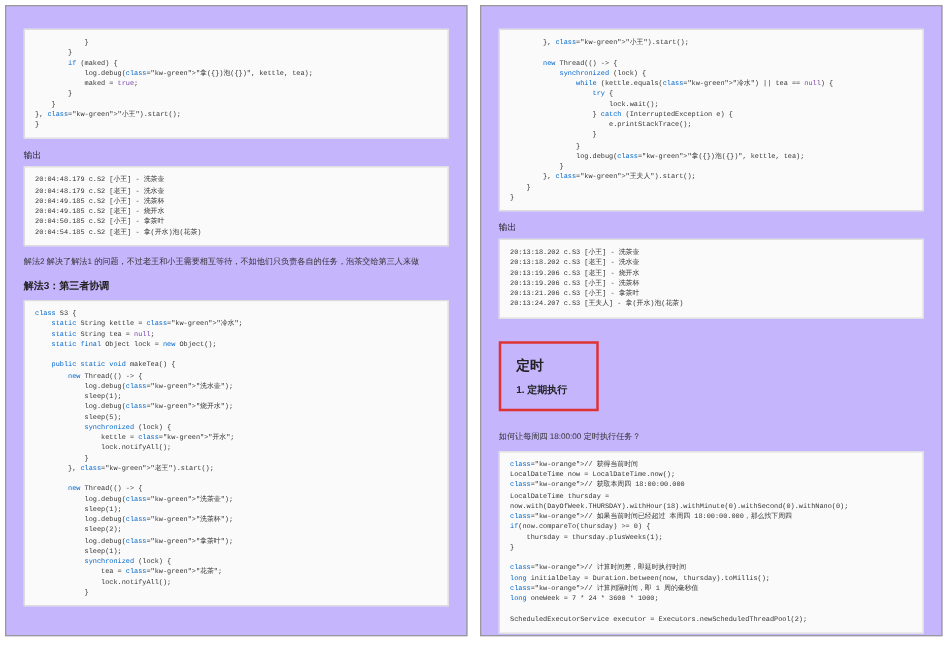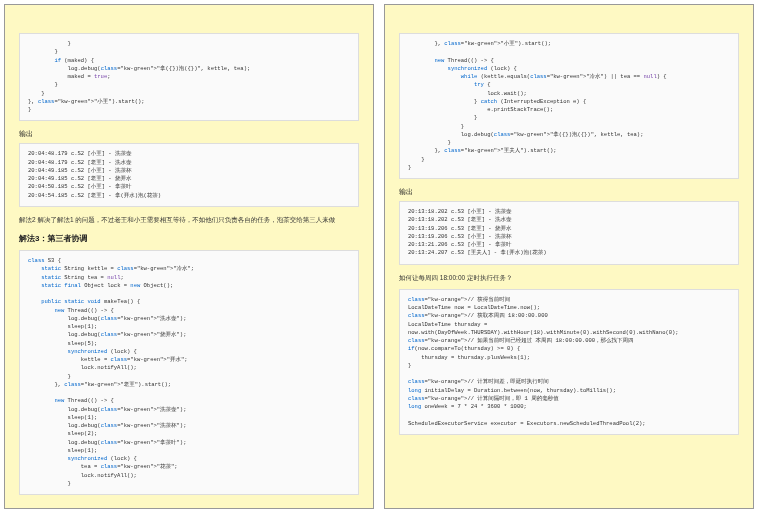--- a/index.html
+++ b/index.html
@@ -9,23 +9,23 @@
     display: flex;
     gap: 10px;
     padding: 4px;
     font-size: 6px;
     color: #333;
   }
   .page {
     width: 370px;
     height: 505px;
     border: 1px solid #999;
-    padding: 24px 14px;
+    padding: 14px 14px;
     overflow: hidden;
-    background: #fef9c3;
+    background: #c4b5fd;
     position: relative;
   }
   .code-block {
     border: 1px solid #ddd;
     background: #fafafa;
     padding: 6px 8px;
     font-family: Consolas, "Courier New", monospace;
     font-size: 5.5px;
     line-height: 1.5;
     white-space: pre;
@@ -140,20 +140,24 @@
     }
 }</div>
   <div class="section-label">输出</div>
   <div class="code-block">20:13:18.202 c.S3 [小王] - 洗茶壶
 20:13:18.202 c.S3 [老王] - 洗水壶
 20:13:19.206 c.S3 [老王] - 烧开水
 20:13:19.206 c.S3 [小王] - 洗茶杯
 20:13:21.206 c.S3 [小王] - 拿茶叶
 20:13:24.207 c.S3 [王夫人] - 拿(开水)泡(花茶)</div>
 
+  <div class="callout-box">
+    <div class="big">定时</div>
+    <div class="sub">1. 定期执行</div>
+  </div>
 
   <div class="para">如何让每周四 18:00:00 定时执行任务？</div>
   <div class="code-block"><span <span="" class="kw-blue">class</span>="kw-orange"&gt;// 获得当前时间
 LocalDateTime now = LocalDateTime.now();
 <span <span="" class="kw-blue">class</span>="kw-orange"&gt;// 获取本周四 18:00:00.000
 LocalDateTime thursday =
 now.with(DayOfWeek.THURSDAY).withHour(18).withMinute(0).withSecond(0).withNano(0);
 <span <span="" class="kw-blue">class</span>="kw-orange"&gt;// 如果当前时间已经超过 本周四 18:00:00.000，那么找下周四
 <span class="kw-blue">if</span>(now.compareTo(thursday) &gt;= 0) {
     thursday = thursday.plusWeeks(1);

